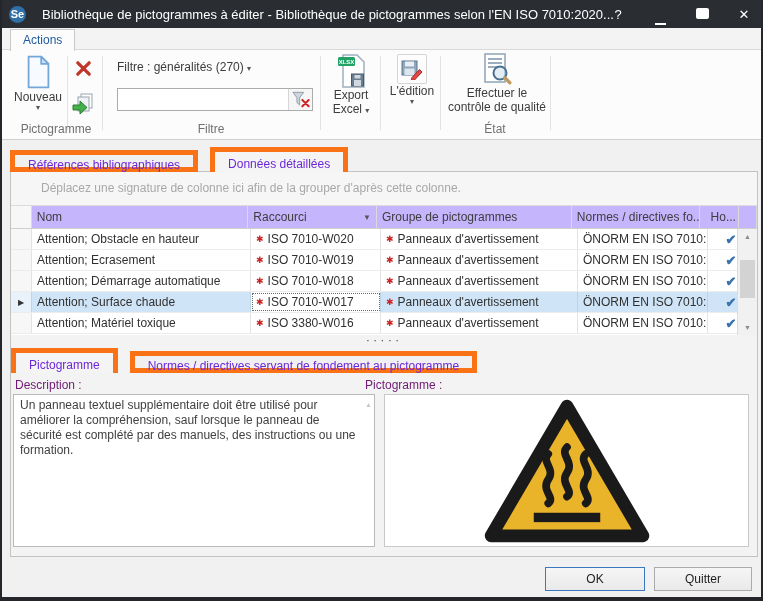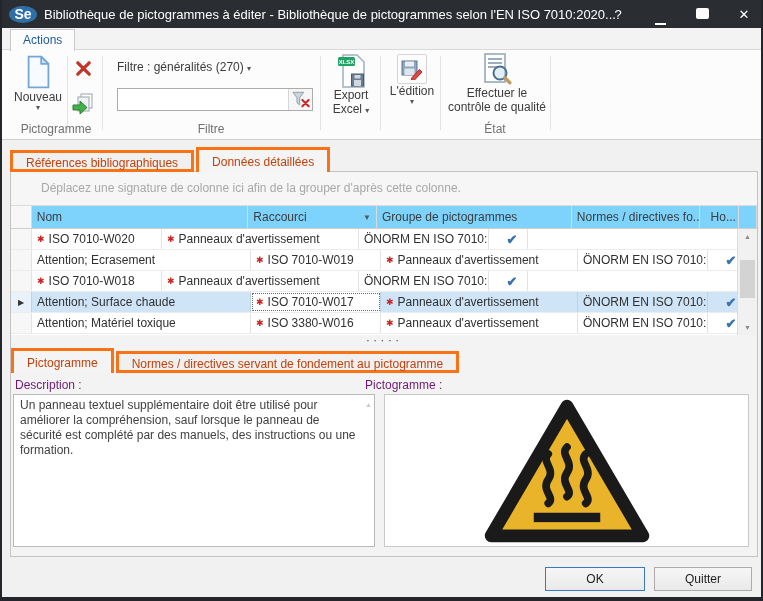--- a/index.html
+++ b/index.html
@@ -2,22 +2,22 @@
 <html><head>
 <meta charset="utf-8">
 <style>
   html,body{margin:0;padding:0;background:#555;}
   *{box-sizing:border-box;font-family:"Liberation Sans",sans-serif;}
   .window{position:relative;width:763px;height:601px;background:#f1f1f1;
     border-left:2px solid #24262b;border-right:2px solid #24262b;border-bottom:4px solid #24262b;overflow:hidden;}
   
   .titlebar{position:absolute;left:-2px;top:0;width:763px;height:28px;background:#2a2d32;color:#fff;
     display:flex;align-items:center;padding-left:9px;font-size:13px;}
-  .app-icon{width:28px;height:17px;border-radius:50%;background:#2f6fa8;color:#fff;font-size:14px;font-weight:bold;
-    display:flex;align-items:center;justify-content:center;margin-right:7px;flex:0 0 auto;}
+  .app-icon{width:17px;height:17px;border-radius:50%;background:#2f6fa8;color:#fff;font-size:11px;font-weight:bold;
+    display:flex;align-items:center;justify-content:center;margin-right:16px;flex:0 0 auto;}
   .title-text{white-space:nowrap;overflow:hidden;}
   .win-controls{position:absolute;right:10px;top:0;height:28px;display:flex;align-items:center;gap:24px;color:#fff;}
   .wc{width:18px;text-align:center;font-size:13px;cursor:default;}
   .wc-min{display:inline-block;width:11px;height:2px;background:#fff;margin-bottom:-6px;}
   .wc-max{display:inline-block;width:13px;height:11px;background:#fff;border-radius:2px;}
   
   .ribbon-tabs{position:absolute;left:0;top:28px;width:759px;height:22px;background:#f3f3f3;border-bottom:1px solid #d8d8d8;}
   .ribbon-tab{position:absolute;left:8px;top:1px;height:22px;padding:0 12px;background:#fcfcfc;
     border:1px solid #c9c9c9;border-bottom:none;color:#1e5a9e;font-size:12px;line-height:21px;z-index:2;}
   .ribbon-body{position:absolute;left:0;top:50px;width:759px;height:90px;background:#fcfcfc;border-bottom:1px solid #cfcfcf;}
@@ -26,30 +26,30 @@
   .small-btn{position:absolute;width:24px;height:24px;display:flex;align-items:center;justify-content:center;cursor:default;}
   .grp-label{position:absolute;top:72px;font-size:12px;color:#707070;text-align:center;}
   .drop-arrow{font-size:8px;color:#555;line-height:7px;}
   .filter-dd{position:absolute;left:115px;top:10px;font-size:12px;color:#3c3c3c;}
   .filter-input-wrap{position:absolute;left:115px;top:38px;width:196px;height:23px;border:1px solid #ababab;background:#fff;display:flex;}
   .filter-input{flex:1;border:none;outline:none;padding:2px 4px;font-size:12px;background:#fff;}
   .funnel-btn{width:24px;display:flex;align-items:center;justify-content:center;border-left:1px solid #d6d6d6;background:#f6f6f6;}
   .icon-box{width:30px;height:30px;border:1px solid #d5d5d5;background:#fdfdfd;display:flex;align-items:center;justify-content:center;border-radius:2px;}
   
   .tabstrip{position:absolute;left:8px;top:147px;height:25px;display:flex;align-items:flex-end;z-index:3;}
-  .tab{height:22px;padding:0 13px;font-size:12px;color:#c2410c;background:#f0f0f0;border:3px solid #f97316;
-    line-height:21px;margin-right:2px;cursor:default;}
+  .tab{height:22px;padding:0 13px;font-size:12px;color:#6d28d9;background:#f0f0f0;border:5px solid #f97316;
+    line-height:21px;margin-right:12px;cursor:default;}
   .tab.active{height:25px;line-height:24px;background:#f4f4f4;border-bottom:none;z-index:4;}
   
   .panel{position:absolute;left:8px;top:171px;width:748px;height:386px;background:#f3f3f3;border:1px solid #c3c3c3;}
   .group-hint{position:absolute;left:0;top:0;width:746px;height:34px;background:#f6f6f6;color:#a8a8a8;
     font-size:12px;line-height:33px;padding-left:30px;border-bottom:1px solid #dcdcdc;}
   .grid{position:absolute;left:0;top:34px;width:746px;height:129px;background:#fff;font-size:12px;color:#303030;}
   .grow{display:flex;height:21px;border-bottom:1px solid #ececec;background:#fff;}
-  .ghead{display:flex;height:23px;border-bottom:1px solid #cfcfcf;background:#7dd3fc;color:#3d3d3d;}
+  .ghead{display:flex;height:23px;border-bottom:1px solid #cfcfcf;background:#c4b5fd;color:#3d3d3d;}
   .gc{border-right:1px solid #e3e3e3;padding:0 5px;white-space:nowrap;overflow:hidden;display:flex;align-items:center;}
   .ghead .gc{border-right:1px solid #dadada;}
   .c-sel{width:21px;padding:0;justify-content:center;background:#f7f7f7;}
   .c-nom{width:219px;}
   .c-rac{width:130px;}
   .c-grp{width:197px;}
   .c-nrm{width:130px;}
   .c-ho{width:31px;justify-content:center;padding:0;margin-left:8px;}
   .c-fill{width:18px;border-right:none;}
   .grow.selected{background:#cfe5f7;}
@@ -197,20 +197,21 @@
             <span class="sort-arrow">▼</span>
           </div>
         <div class="gc c-grp">Groupe de pictogrammes</div>
         <div class="gc c-nrm">Normes / directives fo...</div>
         <div class="gc c-ho">Ho...</div>
         <div class="gc c-fill"></div>
       </div>
 
       <div class="grow">
         <div class="gc c-sel"></div>
+        <div class="gc c-nom">Attention; Obstacle en hauteur</div>
         <div class="gc c-rac">
             <span class="ast">✱</span>
             <span>ISO 7010-W020</span>
           </div>
         <div class="gc c-grp">
             <span class="ast">✱</span>
             <span>Panneaux d'avertissement</span>
           </div>
         <div class="gc c-nrm">ÖNORM EN ISO 7010:...</div>
         <div class="gc c-ho">
@@ -230,20 +231,21 @@
             <span>Panneaux d'avertissement</span>
           </div>
         <div class="gc c-nrm">ÖNORM EN ISO 7010:...</div>
         <div class="gc c-ho">
             <span class="check">✔</span>
           </div>
       </div>
 
       <div class="grow">
         <div class="gc c-sel"></div>
+        <div class="gc c-nom">Attention; Démarrage automatique</div>
         <div class="gc c-rac">
             <span class="ast">✱</span>
             <span>ISO 7010-W018</span>
           </div>
         <div class="gc c-grp">
             <span class="ast">✱</span>
             <span>Panneaux d'avertissement</span>
           </div>
         <div class="gc c-nrm">ÖNORM EN ISO 7010:...</div>
         <div class="gc c-ho">

